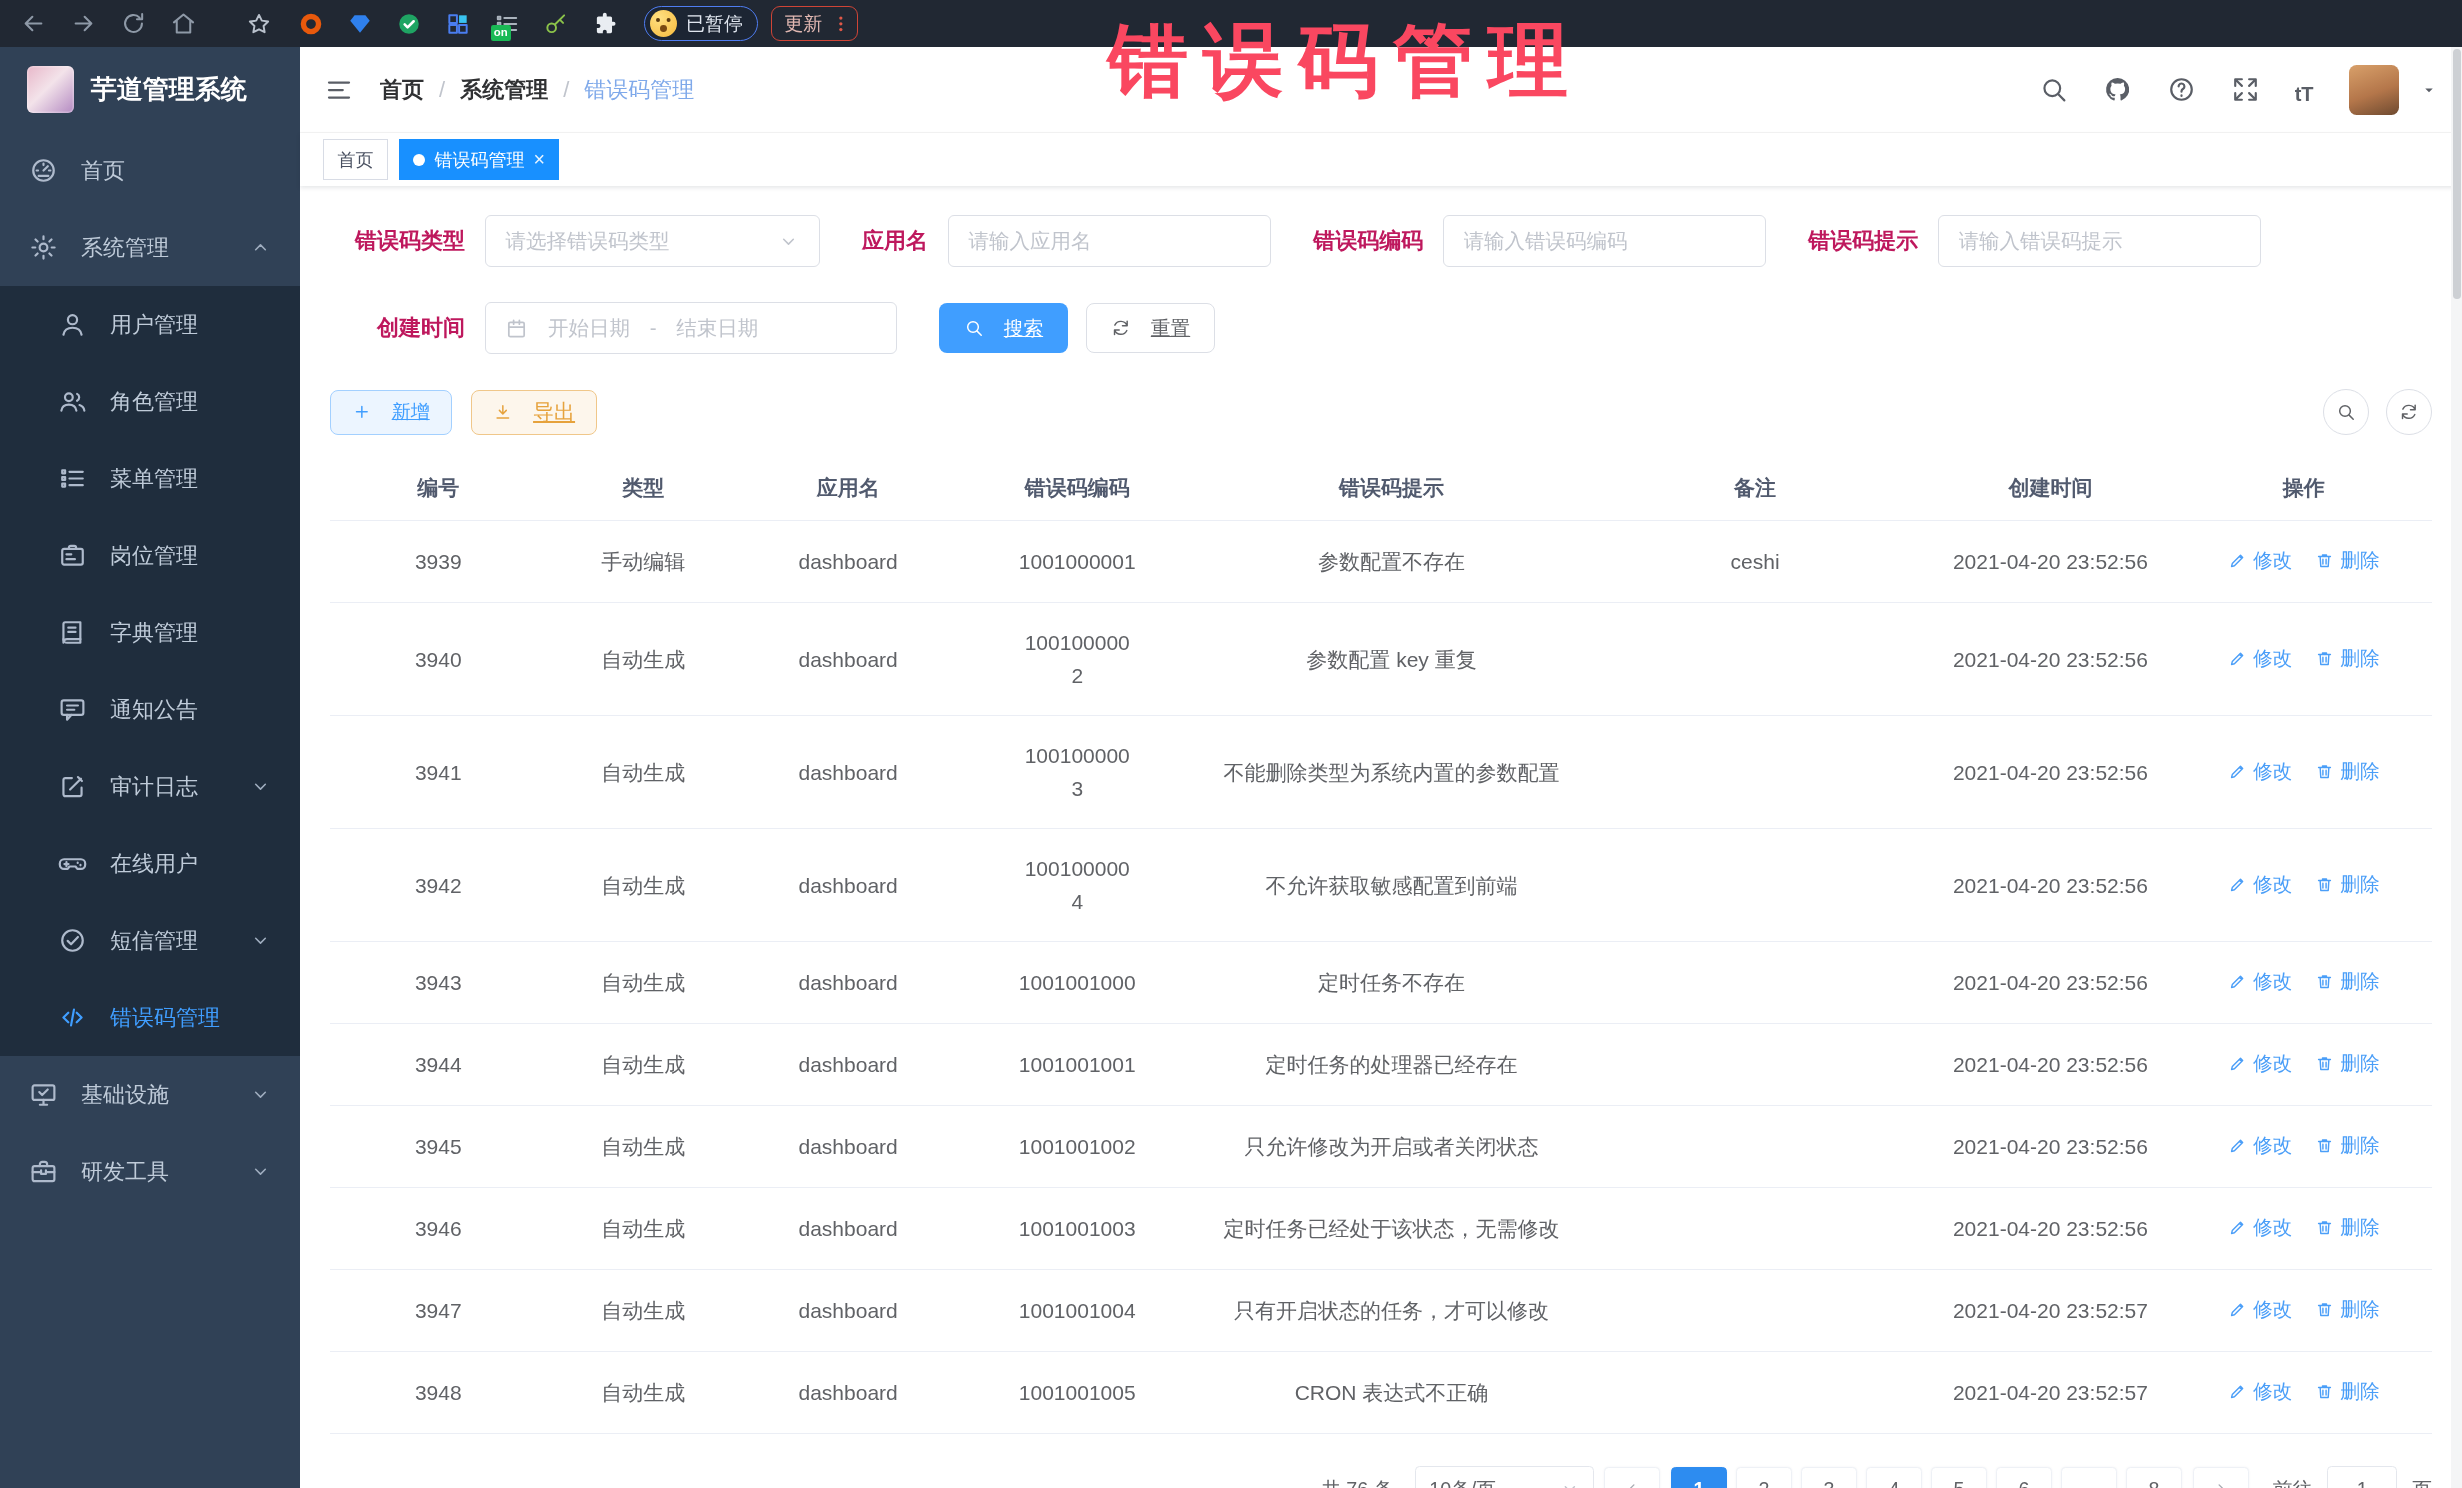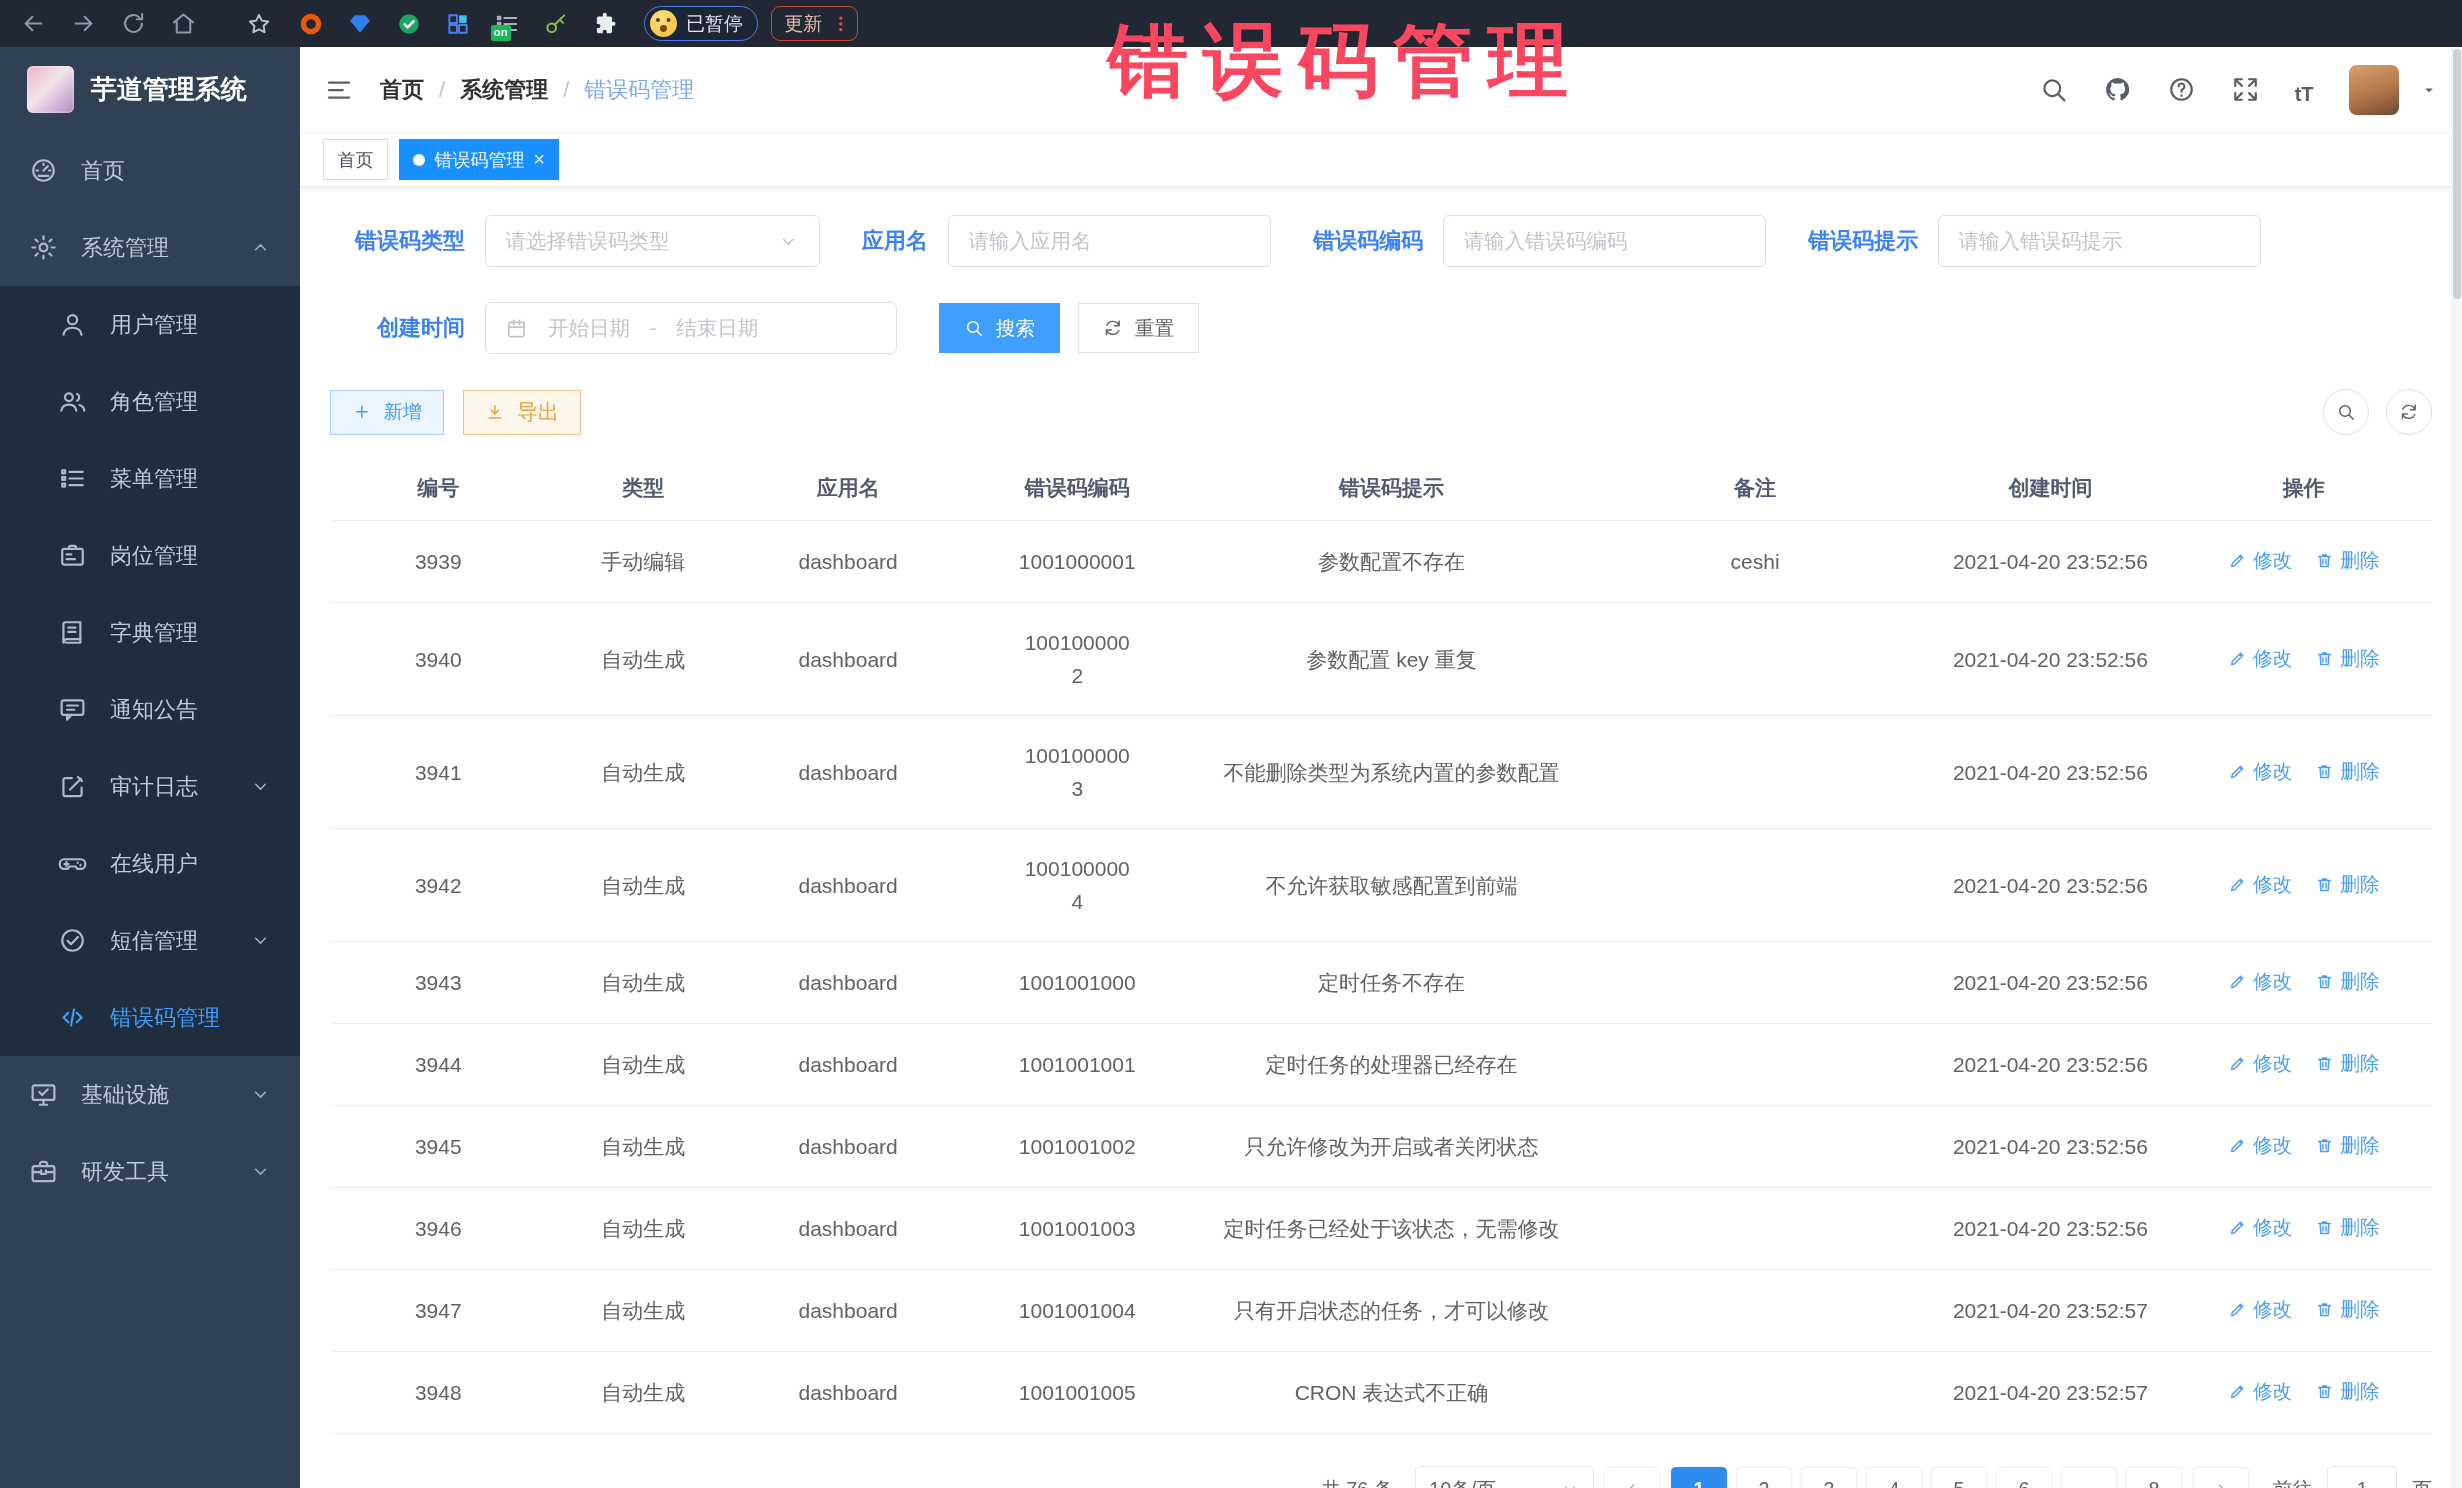--- a/index.html
+++ b/index.html
@@ -75,35 +75,35 @@
         box-shadow:0 1.5px 4.5px rgba(0,21,41,.10);position:relative;z-index:2;}
   .tag{height:39px;display:flex;align-items:center;gap:9px;padding:0 13.6px;border:0.8px solid #d8dce5;
        background:#fff;color:#495060;font-size:18px;cursor:pointer;}
   .tag.active{background:var(--tag-active,#1890ff);border-color:var(--tag-active,#1890ff);color:#fff;}
   .tag .dot{width:12px;height:12px;border-radius:50%;background:#fff;}
   .tag .close{font-size:19.7px;line-height:1;opacity:.9;}
 
   
   .content{flex:1;padding:29px 30px 0;min-width:0;}
   .f-row{display:flex;align-items:center;margin-bottom:35px;}
-  .f-label{font-size:22px;font-weight:700;color:#3b82f6;margin-right:19.7px;white-space:nowrap;}
+  .f-label{font-size:22px;font-weight:700;color:#be185d;margin-right:19.7px;white-space:nowrap;}
   .f-label.w{width:135px;text-align:right;flex:none;}
   .f-group{display:flex;align-items:center;margin-right:42px;}
   .f-select,.f-input,.f-date{height:50px;border:0.8px solid #dcdfe6;border-radius:6px;background:#fff;
         display:flex;align-items:center;padding:0 19.7px;font-size:20.5px;color:#c0c4cc;}
   .f-select{width:294px;justify-content:space-between;}
   .f-select .chev{width:21px;height:21px;color:#c0c4cc;}
   .f-input{padding:0;}
   .f-input input{width:282px;height:47px;border:0;outline:none;background:transparent;border-radius:6px;
         padding:0 19.7px;font-size:20.5px;color:#606266;font-family:inherit;}
   .f-input input::placeholder{color:#c0c4cc;}
   .f-date{width:371px;color:#c0c4cc;gap:19.7px;}
   .f-date .cal{width:23px;height:23px;color:#c0c4cc;flex:none;}
-  .btn{height:50px;border-radius:0;display:inline-flex;align-items:center;gap:12px;font-size:19.7px;
-       padding:0 24px;cursor:pointer;border:0.8px solid transparent;white-space:nowrap;}
+  .btn{height:50px;border-radius:8px;display:inline-flex;align-items:center;gap:20px;font-size:19.7px;
+       padding:0 24px;cursor:pointer;border:0.8px solid transparent;white-space:nowrap;text-decoration:underline;}
   .btn .bi{width:19.7px;height:19.7px;}
   .btn-primary{background:var(--primary,#409eff);color:#fff;margin-left:42px;}
   .btn-default{background:#fff;border-color:#dcdfe6;color:#606266;margin-left:18px;}
   .toolbar{display:flex;align-items:center;margin-bottom:21px;}
   .btn-plain-primary{background:#ecf5ff;border-color:#a3d0ff;color:var(--primary,#409eff);height:45px;padding:0 21px;font-size:19px;}
   .btn-plain-warning{background:#fdf6ec;border-color:#f0c78a;color:var(--warning,#e6a23c);height:45px;padding:0 21px;font-size:21px;margin-left:19.7px;}
   .toolbar-right{margin-left:auto;display:flex;gap:16.7px;}
   .circle-btn{width:44px;height:44px;border-radius:50%;border:0.8px solid #dcdfe6;background:#fff;color:#606266;
               display:flex;align-items:center;justify-content:center;cursor:pointer;}
   .circle-btn .bi{width:19.7px;height:19.7px;}

